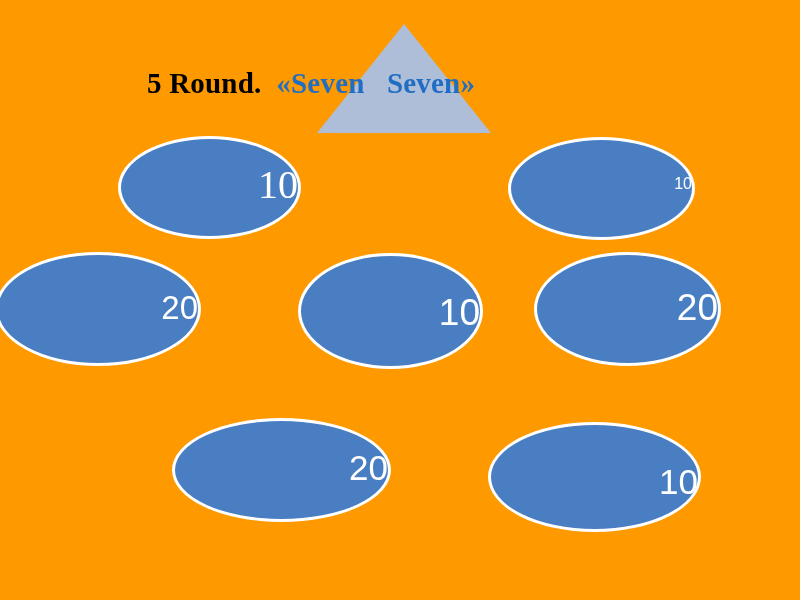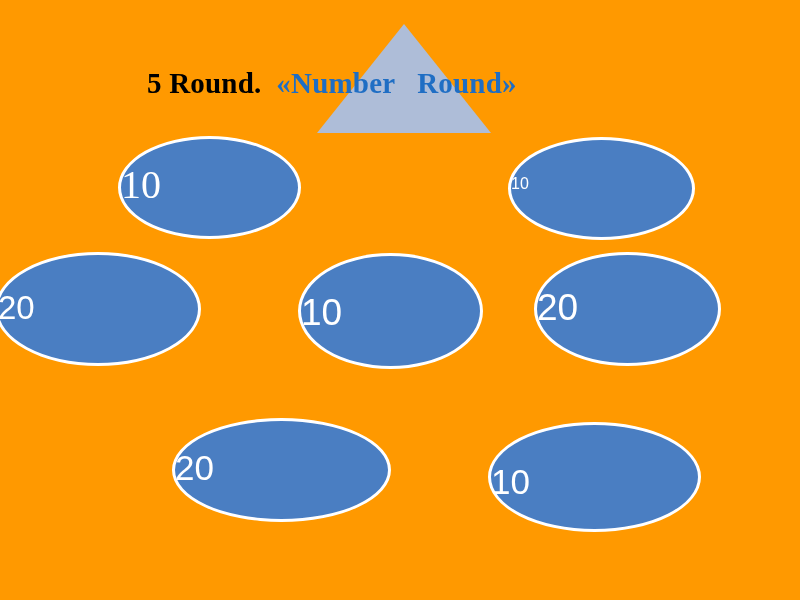--- a/index.html
+++ b/index.html
@@ -57,21 +57,21 @@
     box-sizing: border-box;
     background: #4a7ec2;
     border: 3px solid #ffffff;
     border-radius: 50%;
     color: #ffffff;
   }
   .bubble .num {
     position: absolute;
     left: 0;
     width: 100%;
-    text-align: left;
+    text-align: right;
     white-space: pre;
     line-height: 1;
   }
 
   .serif-num {
     font-family: "Liberation Serif", "DejaVu Serif", serif;
     font-weight: normal;
   }
   .sans-num {
     font-family: "Liberation Sans", sans-serif;
@@ -100,21 +100,21 @@
   #bubble-7 { left: 488px; top: 422px; width: 213px; height: 110px; }
   #bubble-7 .num { top: 39px; font-size: 35px; padding-right: 6px; }
 </style>
 </head>
 <body>
 
 <div id="slide">
 
   <div id="triangle"></div>
 
-  <div id="title"><span class="round-part">5 Round.</span><span class="round-part">  </span><span class="name-part">«Number   Round»</span></div>
+  <div id="title"><span class="round-part">5 Round.</span><span class="round-part">  </span><span class="name-part">«Seven   Seven»</span></div>
 
   <div class="bubble" id="bubble-1">
     <span class="num serif-num">10</span>
   </div>
 
   <div class="bubble" id="bubble-2">
     <span class="num sans-num">10</span>
   </div>
 
   <div class="bubble" id="bubble-3">

